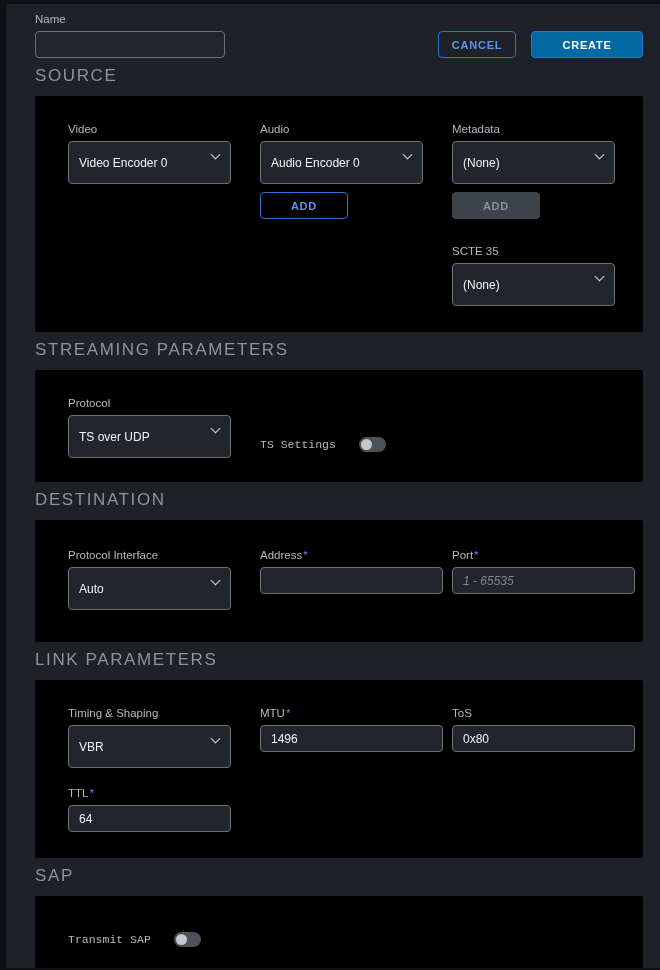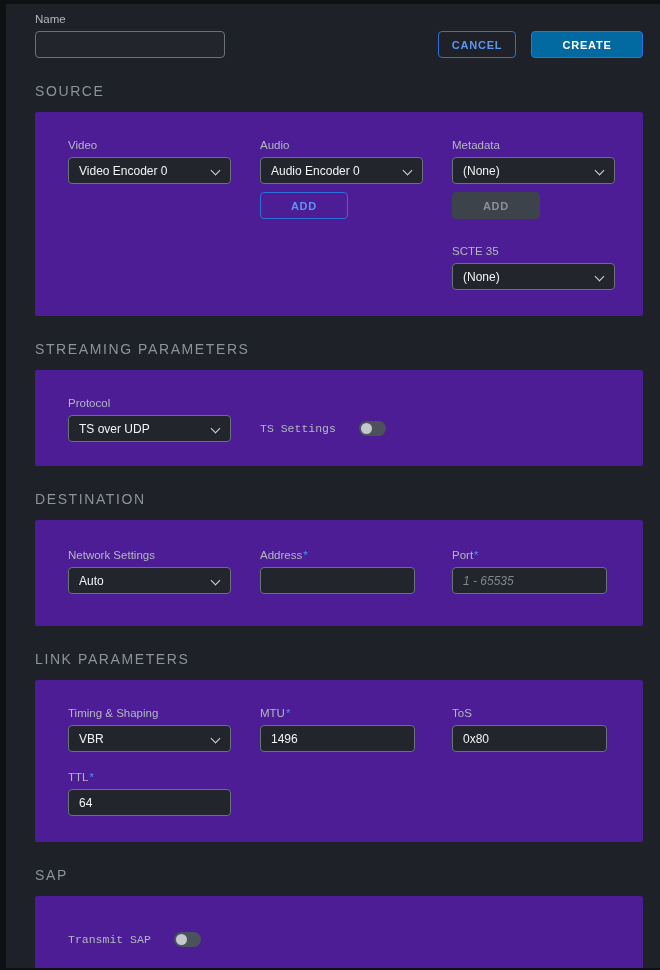--- a/index.html
+++ b/index.html
@@ -16,51 +16,51 @@
     overflow:hidden;
   }
 
   
   .header { display:flex; justify-content:space-between; align-items:flex-end; }
   .field-label {
     font-size:11.5px; line-height:14px; color:#b3b8be; margin-bottom:5px;
   }
   .req { color:#4f8df2; margin-left:1px; }
   .text-input {
-    height:27px; width:155px; background:#22262c;
+    height:27px; width:183px; background:#22262c;
     border:1px solid #6b7179; border-radius:4px;
     color:#f2f3f5; font-size:12px; padding:0 10px;
     font-family:"Liberation Sans", sans-serif; outline:none;
   }
   .text-input::placeholder { color:#80868e; font-style:italic; }
   .name-input { width:190px; }
   .header-buttons { display:flex; gap:15px; }
   .btn {
     height:27px; border-radius:4px; font-size:11px; font-weight:bold;
     letter-spacing:0.8px; cursor:pointer;
     font-family:"Liberation Sans", sans-serif;
     display:flex; align-items:center; justify-content:center;
   }
   .btn-outline { width:78px; background:transparent; border:1px solid #2e6fd8; color:#5b96f2; }
   .btn-primary { width:112px; background:#0369a1; border:1px solid #2774e8; color:#ffffff; }
   .btn-add { width:88px; }
   .btn-disabled { width:88px; background:#3d434b; border:1px solid #3d434b; color:#8b9197; cursor:default; letter-spacing:0.8px; }
 
   
   .section-heading {
-    margin-top:27px; margin-bottom:14px;
-    font-size:14px; line-height:13px; letter-spacing:1.6px;
+    margin-top:11px; margin-bottom:14px;
+    font-size:17px; line-height:13px; letter-spacing:1.6px;
     color:#8d939b;
   }
-  .panel { background:#4c1d95; border-radius:2px; padding:26px 32px 26px 33px; }
+  .panel { background:#000000; border-radius:2px; padding:26px 32px 26px 33px; }
   .row3 { display:grid; grid-template-columns:192px 192px 1fr; }
 
   
   .select {
-    position:relative; width:163px; height:27px;
+    position:relative; width:163px; height:43px;
     background:#22262c; border:1px solid #6b7179; border-radius:4px;
     display:flex; align-items:center; padding:0 26px 0 10px; cursor:pointer;
   }
   .select-value { font-size:12px; color:#f2f3f5; white-space:nowrap; }
   .chevron {
     position:absolute; right:11px; top:9px;
     width:7px; height:7px;
     border-left:1.6px solid #d3d6da; border-bottom:1.6px solid #d3d6da;
     transform:rotate(-45deg); transform-origin:center;
   }
@@ -164,21 +164,21 @@
             <span class="knob"></span>
           </span>
       </div>
     </div>
   </div>
 
   <div class="section-heading">DESTINATION</div>
   <div class="panel dest-panel">
     <div class="row3">
       <div>
-        <div class="field-label">Network Settings</div>
+        <div class="field-label">Protocol Interface</div>
         <div class="select">
           <span class="select-value">Auto</span>
           <span class="chevron"></span>
         </div>
       </div>
       <div>
         <div class="field-label"><span>Address</span><span class="req">*</span></div>
         <input class="text-input" value="" style="">
       </div>
       <div>

